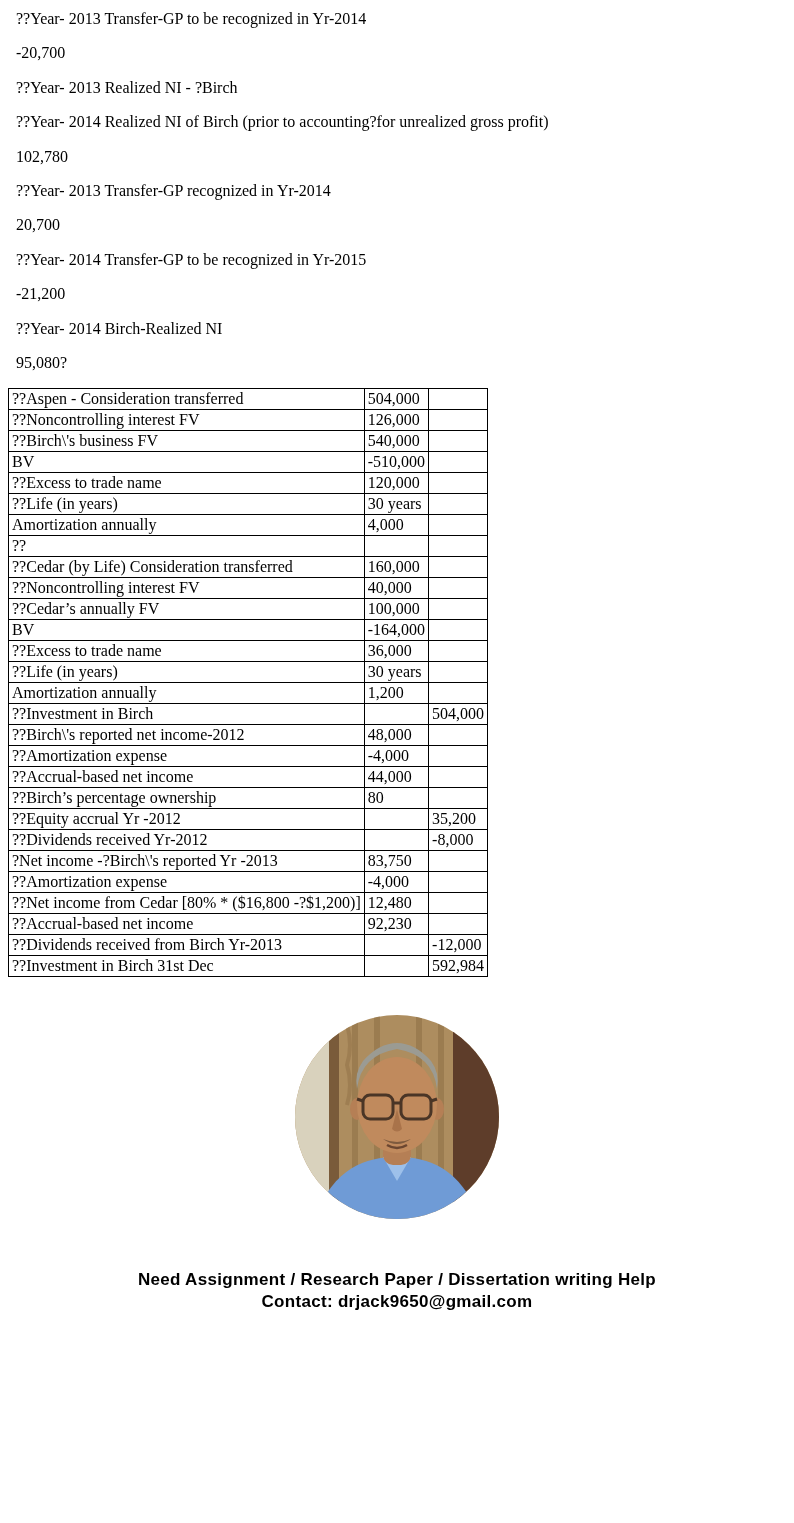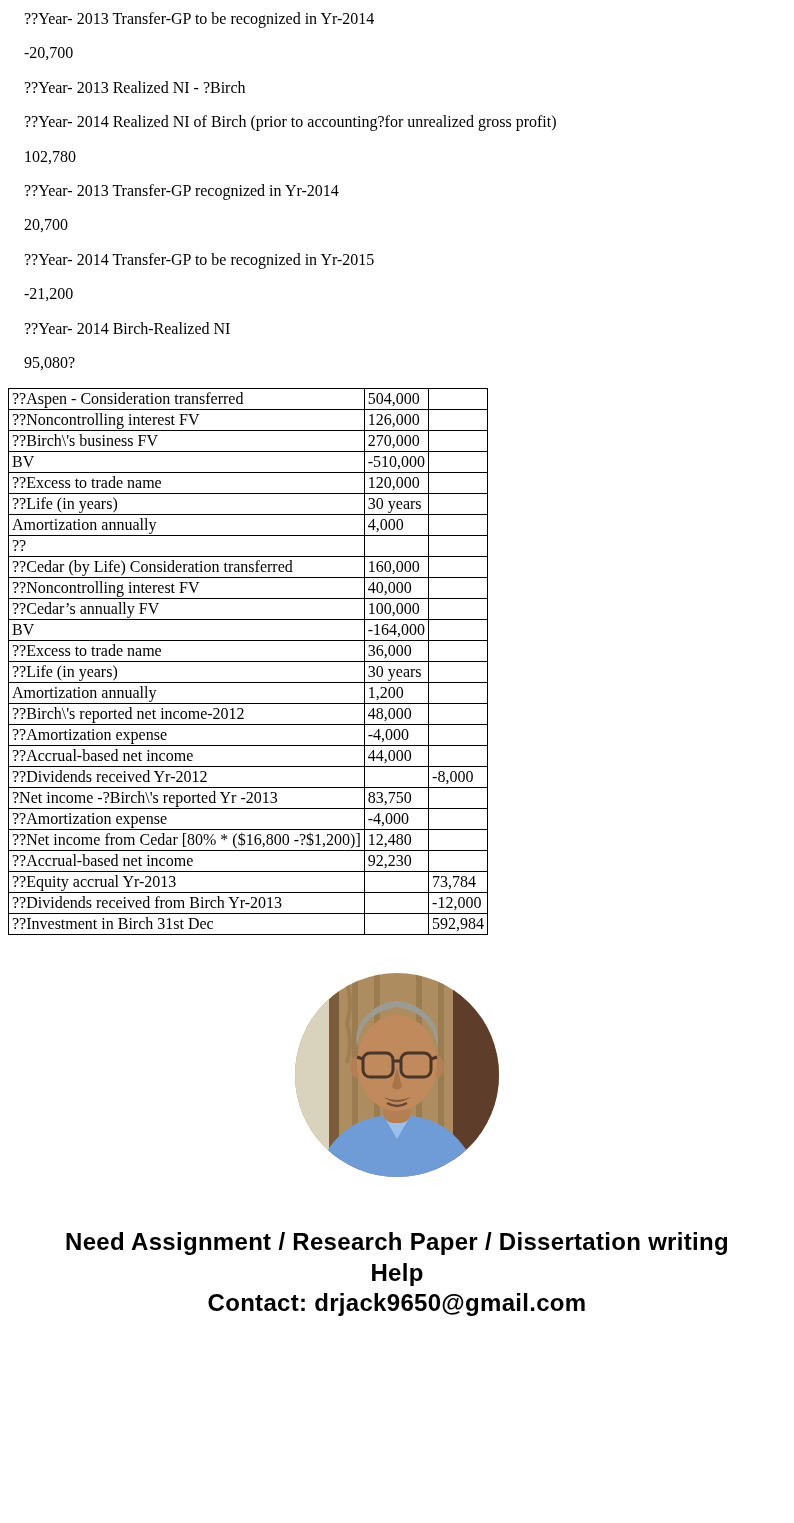--- a/index.html
+++ b/index.html
@@ -6,21 +6,21 @@
   html, body { margin: 0; }
   body {
     background: #ffffff;
     color: #000000;
     font-family: "Liberation Serif", serif;
     font-size: 16px;
     width: 794px;
     min-height: 1523px;
     padding: 8px;
   }
-  .notes p { margin: 16px 16px; line-height: 1.15; font-family: Liberation Serif, serif; }
+  .notes p { margin: 16px 8px; line-height: 1.15; font-family: Liberation Serif, serif; }
   .notes p:first-child { margin-top: 2px; }
 
   table.acct { border-collapse: collapse; margin-top: 5px; table-layout: fixed; }
   .acct td {
     border: 1px solid #000;
     padding: 1px 3px;
     height: 21px;
     white-space: nowrap;
     overflow: hidden;
     vertical-align: middle;
@@ -30,21 +30,21 @@
   .c-total { width: 57px; }
 
   .avatar-wrap { margin: 38px 0 0 0; text-align: center; }
   .avatar-wrap svg { display: inline-block; }
 
   .promo {
     margin-top: 46px;
     text-align: center;
     font-family: "Liberation Sans", sans-serif;
     font-weight: bold;
-    font-size: 24px;
+    font-size: 17px;
     line-height: 1.26;
     letter-spacing: 0.3px;
   }
   .promo .help { max-width: 700px; margin: 0 auto; }
 </style>
 </head>
 <body>
 
 <main>
 
@@ -74,21 +74,21 @@
     <td class="c-val">504,000</td>
     <td class="c-total"></td>
   </tr>
         <tr>
     <td class="c-label">??Noncontrolling interest FV</td>
     <td class="c-val">126,000</td>
     <td class="c-total"></td>
   </tr>
         <tr>
     <td class="c-label">??Birch\'s business FV</td>
-    <td class="c-val">270,000</td>
+    <td class="c-val">540,000</td>
     <td class="c-total"></td>
   </tr>
         <tr>
     <td class="c-label">BV</td>
     <td class="c-val">-510,000</td>
     <td class="c-total"></td>
   </tr>
         <tr>
     <td class="c-label">??Excess to trade name</td>
     <td class="c-val">120,000</td>
@@ -138,35 +138,50 @@
     <td class="c-label">??Life (in years)</td>
     <td class="c-val">30 years</td>
     <td class="c-total"></td>
   </tr>
         <tr>
     <td class="c-label">Amortization annually</td>
     <td class="c-val">1,200</td>
     <td class="c-total"></td>
   </tr>
         <tr>
+    <td class="c-label">??Investment in Birch</td>
+    <td class="c-val"></td>
+    <td class="c-total">504,000</td>
+  </tr>
+        <tr>
     <td class="c-label">??Birch\'s reported net income-2012</td>
     <td class="c-val">48,000</td>
     <td class="c-total"></td>
   </tr>
         <tr>
     <td class="c-label">??Amortization expense</td>
     <td class="c-val">-4,000</td>
     <td class="c-total"></td>
   </tr>
         <tr>
     <td class="c-label">??Accrual-based net income</td>
     <td class="c-val">44,000</td>
     <td class="c-total"></td>
   </tr>
         <tr>
+    <td class="c-label">??Birch’s percentage ownership</td>
+    <td class="c-val">80</td>
+    <td class="c-total"></td>
+  </tr>
+        <tr>
+    <td class="c-label">??Equity accrual Yr -2012</td>
+    <td class="c-val"></td>
+    <td class="c-total">35,200</td>
+  </tr>
+        <tr>
     <td class="c-label">??Dividends received Yr-2012</td>
     <td class="c-val"></td>
     <td class="c-total">-8,000</td>
   </tr>
         <tr>
     <td class="c-label">?Net income -?Birch\'s reported Yr -2013</td>
     <td class="c-val">83,750</td>
     <td class="c-total"></td>
   </tr>
         <tr>
@@ -176,25 +191,20 @@
   </tr>
         <tr>
     <td class="c-label">??Net income from Cedar [80% * ($16,800 -?$1,200)]</td>
     <td class="c-val">12,480</td>
     <td class="c-total"></td>
   </tr>
         <tr>
     <td class="c-label">??Accrual-based net income</td>
     <td class="c-val">92,230</td>
     <td class="c-total"></td>
-  </tr>
-        <tr>
-    <td class="c-label">??Equity accrual Yr-2013</td>
-    <td class="c-val"></td>
-    <td class="c-total">73,784</td>
   </tr>
         <tr>
     <td class="c-label">??Dividends received from Birch Yr-2013</td>
     <td class="c-val"></td>
     <td class="c-total">-12,000</td>
   </tr>
         <tr>
     <td class="c-label">??Investment in Birch 31st Dec</td>
     <td class="c-val"></td>
     <td class="c-total">592,984</td>

